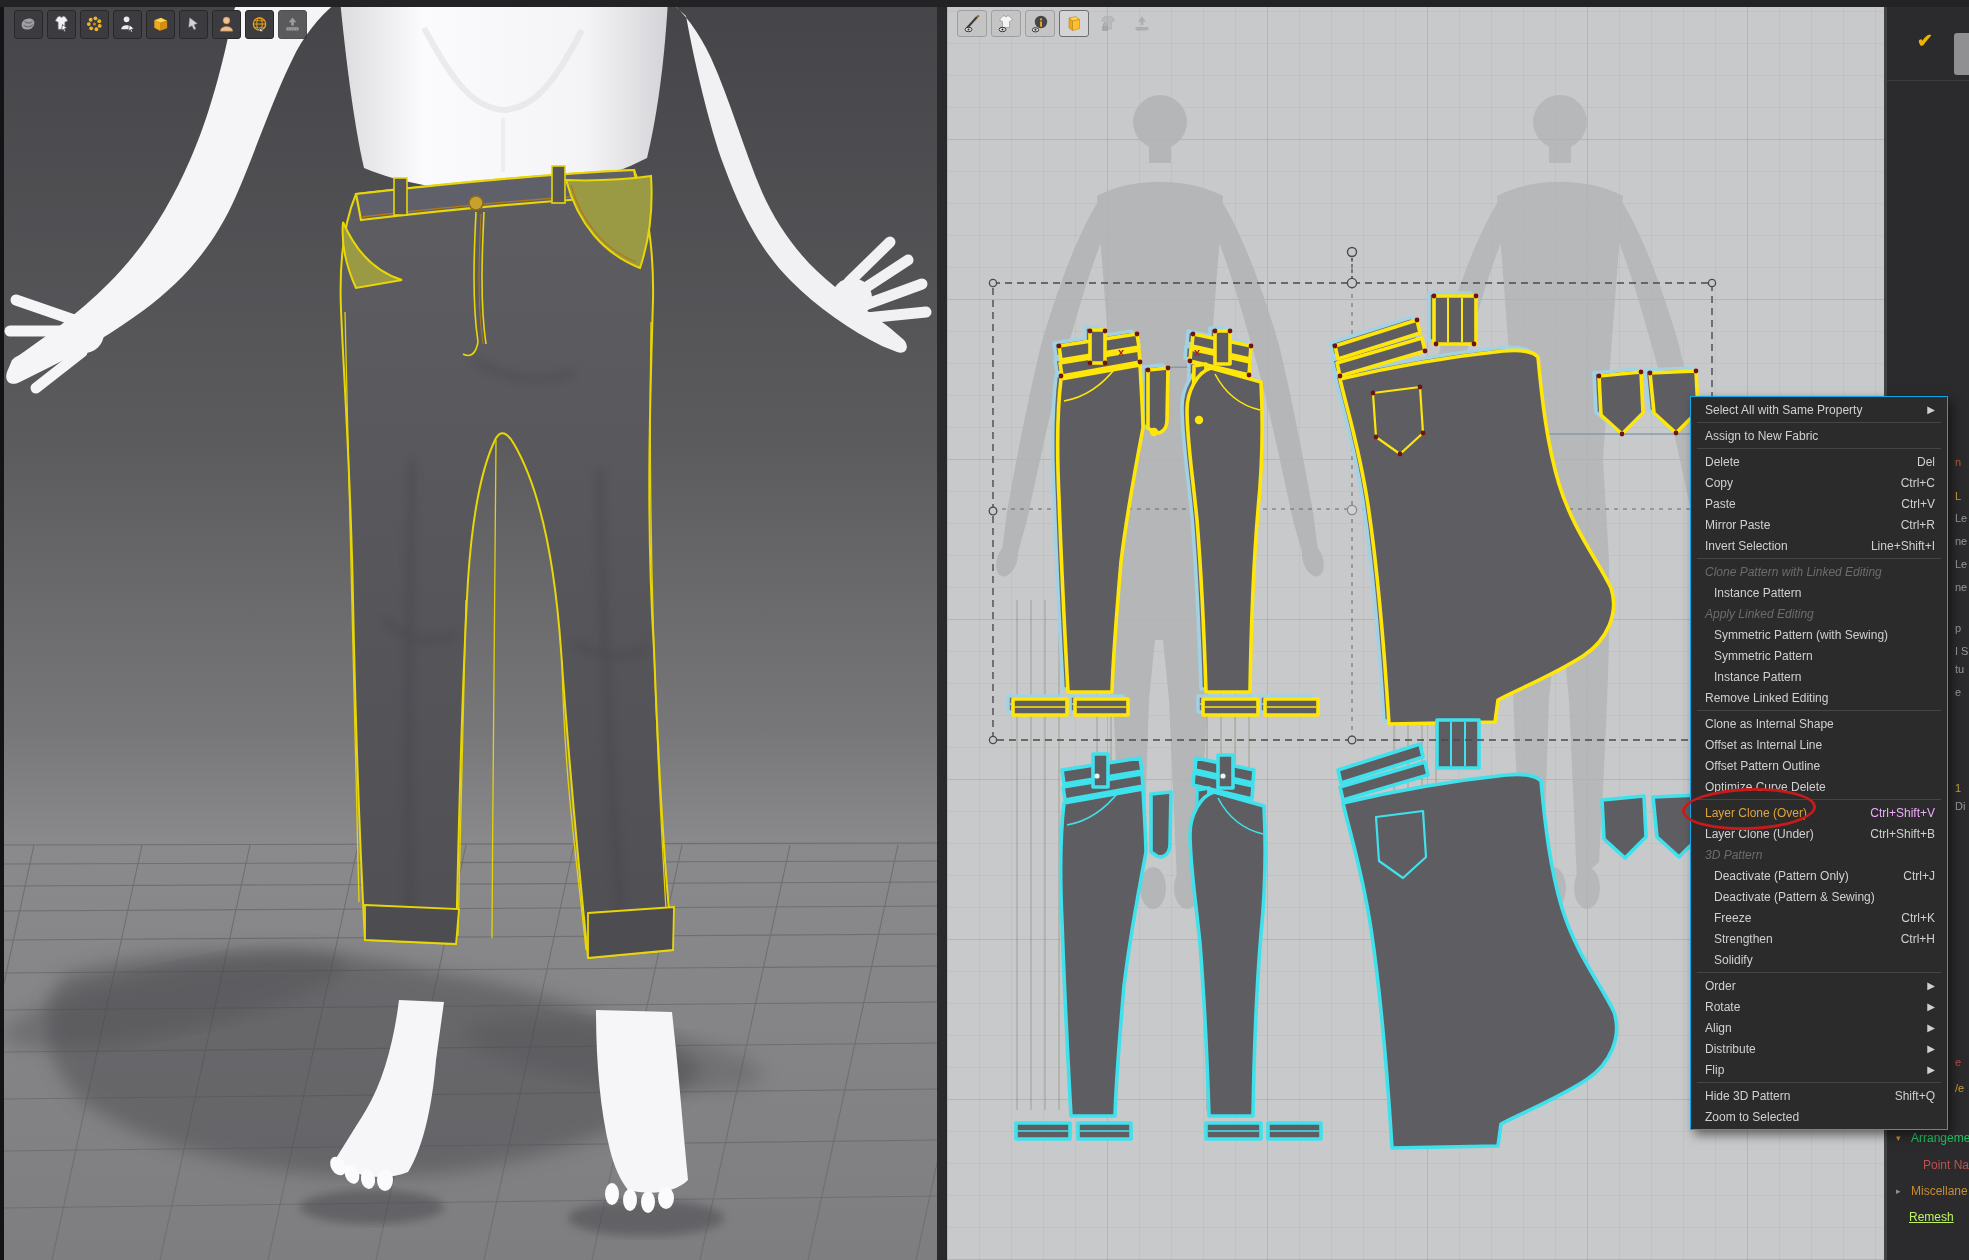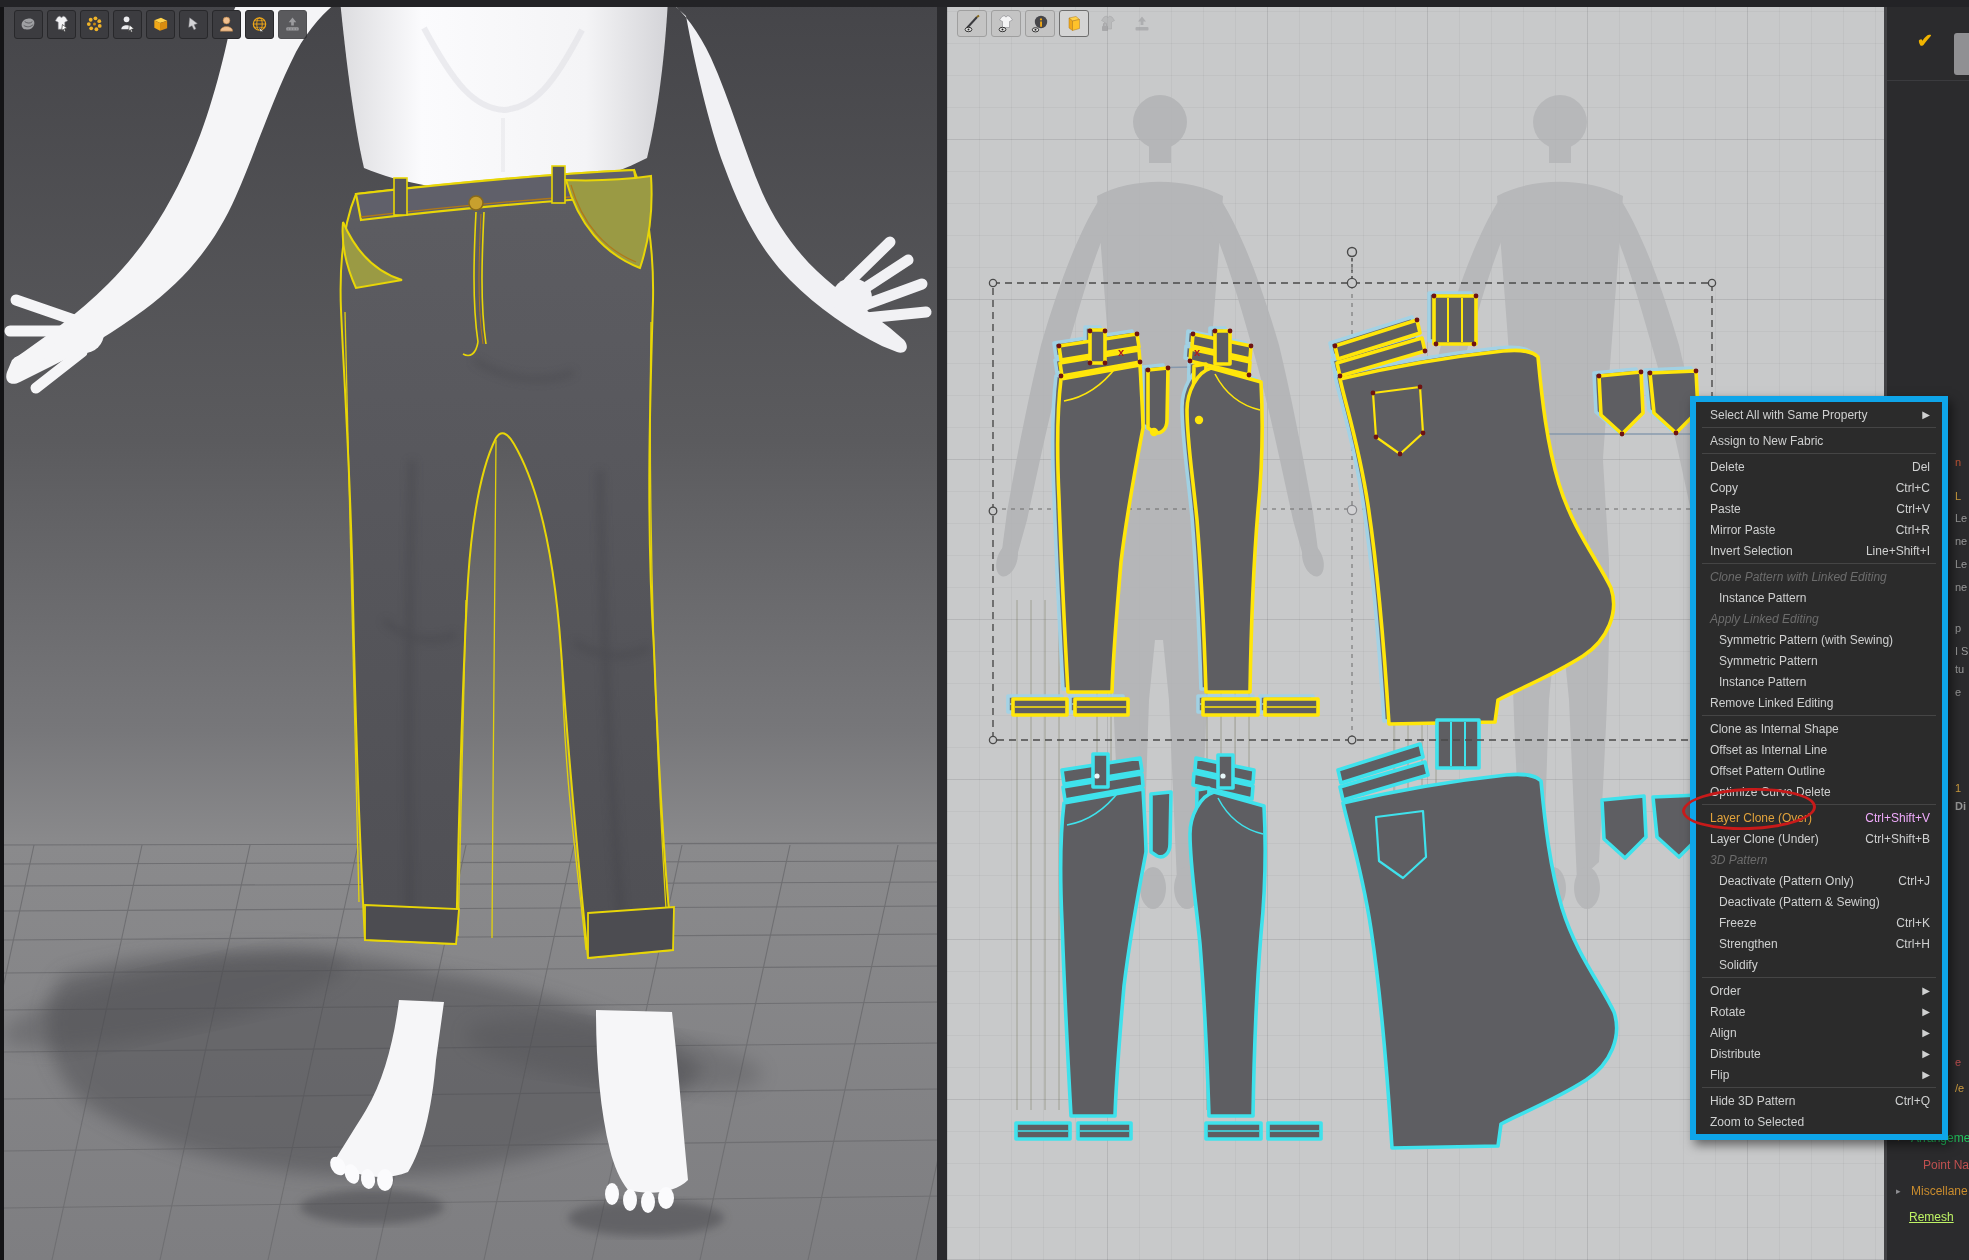--- a/index.html
+++ b/index.html
@@ -35,21 +35,21 @@
            border-left:3px solid #424245;box-sizing:border-box;z-index:30;overflow:hidden;}
   #sidebar .checkrow{position:absolute;left:0;top:7px;width:85px;height:73px;border-bottom:1px solid #3b3b3e;}
   #sidebar .check{position:absolute;left:30px;top:22px;font-size:19px;font-weight:bold;color:#f0b400;}
   #sidebar .graybtn{position:absolute;right:-3px;top:26px;width:21px;height:42px;background:#909093;border-radius:3px;}
   .sb-item{position:absolute;font-size:12px;white-space:nowrap;}
   .sb-arrow{position:absolute;font-size:9px;}
   #edge-fragments{position:absolute;left:66px;top:0;width:19px;height:1260px;overflow:hidden;}
   #edge-fragments span{position:absolute;left:2px;font-size:11px;white-space:nowrap;}
   
   #context-menu{position:absolute;left:1690px;top:396px;width:258px;background:#2b2b2b;
-    border:6px solid #0ea5e9;box-shadow:4px 5px 10px rgba(0,0,0,.5);padding:2px 0;z-index:60;box-sizing:border-box;}
+    border:1px solid #0ea5e9;box-shadow:4px 5px 10px rgba(0,0,0,.5);padding:2px 0;z-index:60;box-sizing:border-box;}
   .mrow{height:21px;display:flex;align-items:center;padding:0 12px 0 14px;font-size:12px;color:#cfd0d0;}
   .mrow.indent{padding-left:23px;}
   .mrow.header{color:#6c6c6c;font-style:italic;}
   .mrow.hl{color:#e2a33c;}
   .mrow .sc{margin-left:auto;color:#cfd0d0;}
   .mrow.hl .sc{color:#f0abfc;}
   .mrow .arrow{margin-left:auto;color:#cfd0d0;font-size:10px;}
   .msep{height:1px;background:#454545;margin:2px 6px;}
   #red-ellipse{position:absolute;left:1682px;top:788px;width:128px;height:36px;
     border:3px solid #c81a1a;border-radius:50%;transform:rotate(-2deg);z-index:70;}
@@ -488,21 +488,21 @@
         <span style="top: 490px; color: rgb(210, 160, 64);">L</span>
         <span style="top: 512px; color: rgb(155, 155, 155);">Le</span>
         <span style="top: 535px; color: rgb(155, 155, 155);">ne</span>
         <span style="top: 558px; color: rgb(155, 155, 155);">Le</span>
         <span style="top: 581px; color: rgb(155, 155, 155);">ne</span>
         <span style="top: 622px; color: rgb(155, 155, 155);">p</span>
         <span style="top: 645px; color: rgb(155, 155, 155);">I S</span>
         <span style="top: 663px; color: rgb(155, 155, 155);">tu</span>
         <span style="top: 686px; color: rgb(155, 155, 155);">e</span>
         <span style="top: 782px; color: rgb(210, 160, 64);">1</span>
-        <span style="top: 800px; color: rgb(155, 155, 155); font-weight: bold;">Di</span>
+        <span style="top: 800px; color: rgb(155, 155, 155);">Di</span>
         <span style="top: 1056px; color: rgb(192, 80, 80);">e</span>
         <span style="top: 1082px; color: rgb(210, 160, 64);">/e</span>
       </div>
   <div id="sidebar-bottom">
         <div class="sb-item" style="left: 22px; top: 1106px; color: rgb(201, 140, 46);">Solidify</div>
         <div class="sb-arrow" style="left: 9px; top: 1133px; color: rgb(201, 140, 46);">▾</div>
         <div class="sb-item" style="left: 24px; top: 1131px; color: #22c55e;">Arrangeme</div>
         <div class="sb-item" style="left: 36px; top: 1158px; color: rgb(192, 80, 80);">Point Nam</div>
         <div class="sb-arrow" style="left: 9px; top: 1186px; color: rgb(144, 144, 148);">▸</div>
         <div class="sb-item" style="left: 24px; top: 1184px; color: rgb(201, 140, 46);">Miscellane</div>
@@ -622,21 +622,21 @@
         <span>Distribute</span>
         <span class="arrow">▶</span>
       </div>
       <div class="mrow">
         <span>Flip</span>
         <span class="arrow">▶</span>
       </div>
       <div class="msep"></div>
       <div class="mrow">
         <span>Hide 3D Pattern</span>
-        <span class="sc">Ctrl+Q</span>
+        <span class="sc">Shift+Q</span>
       </div>
       <div class="mrow">
         <span>Zoom to Selected</span>
       </div>
     </div>
 <div id="red-ellipse" style="border-color: rgb(200, 26, 26);"></div>
 
 </div>
 
 </body></html>

